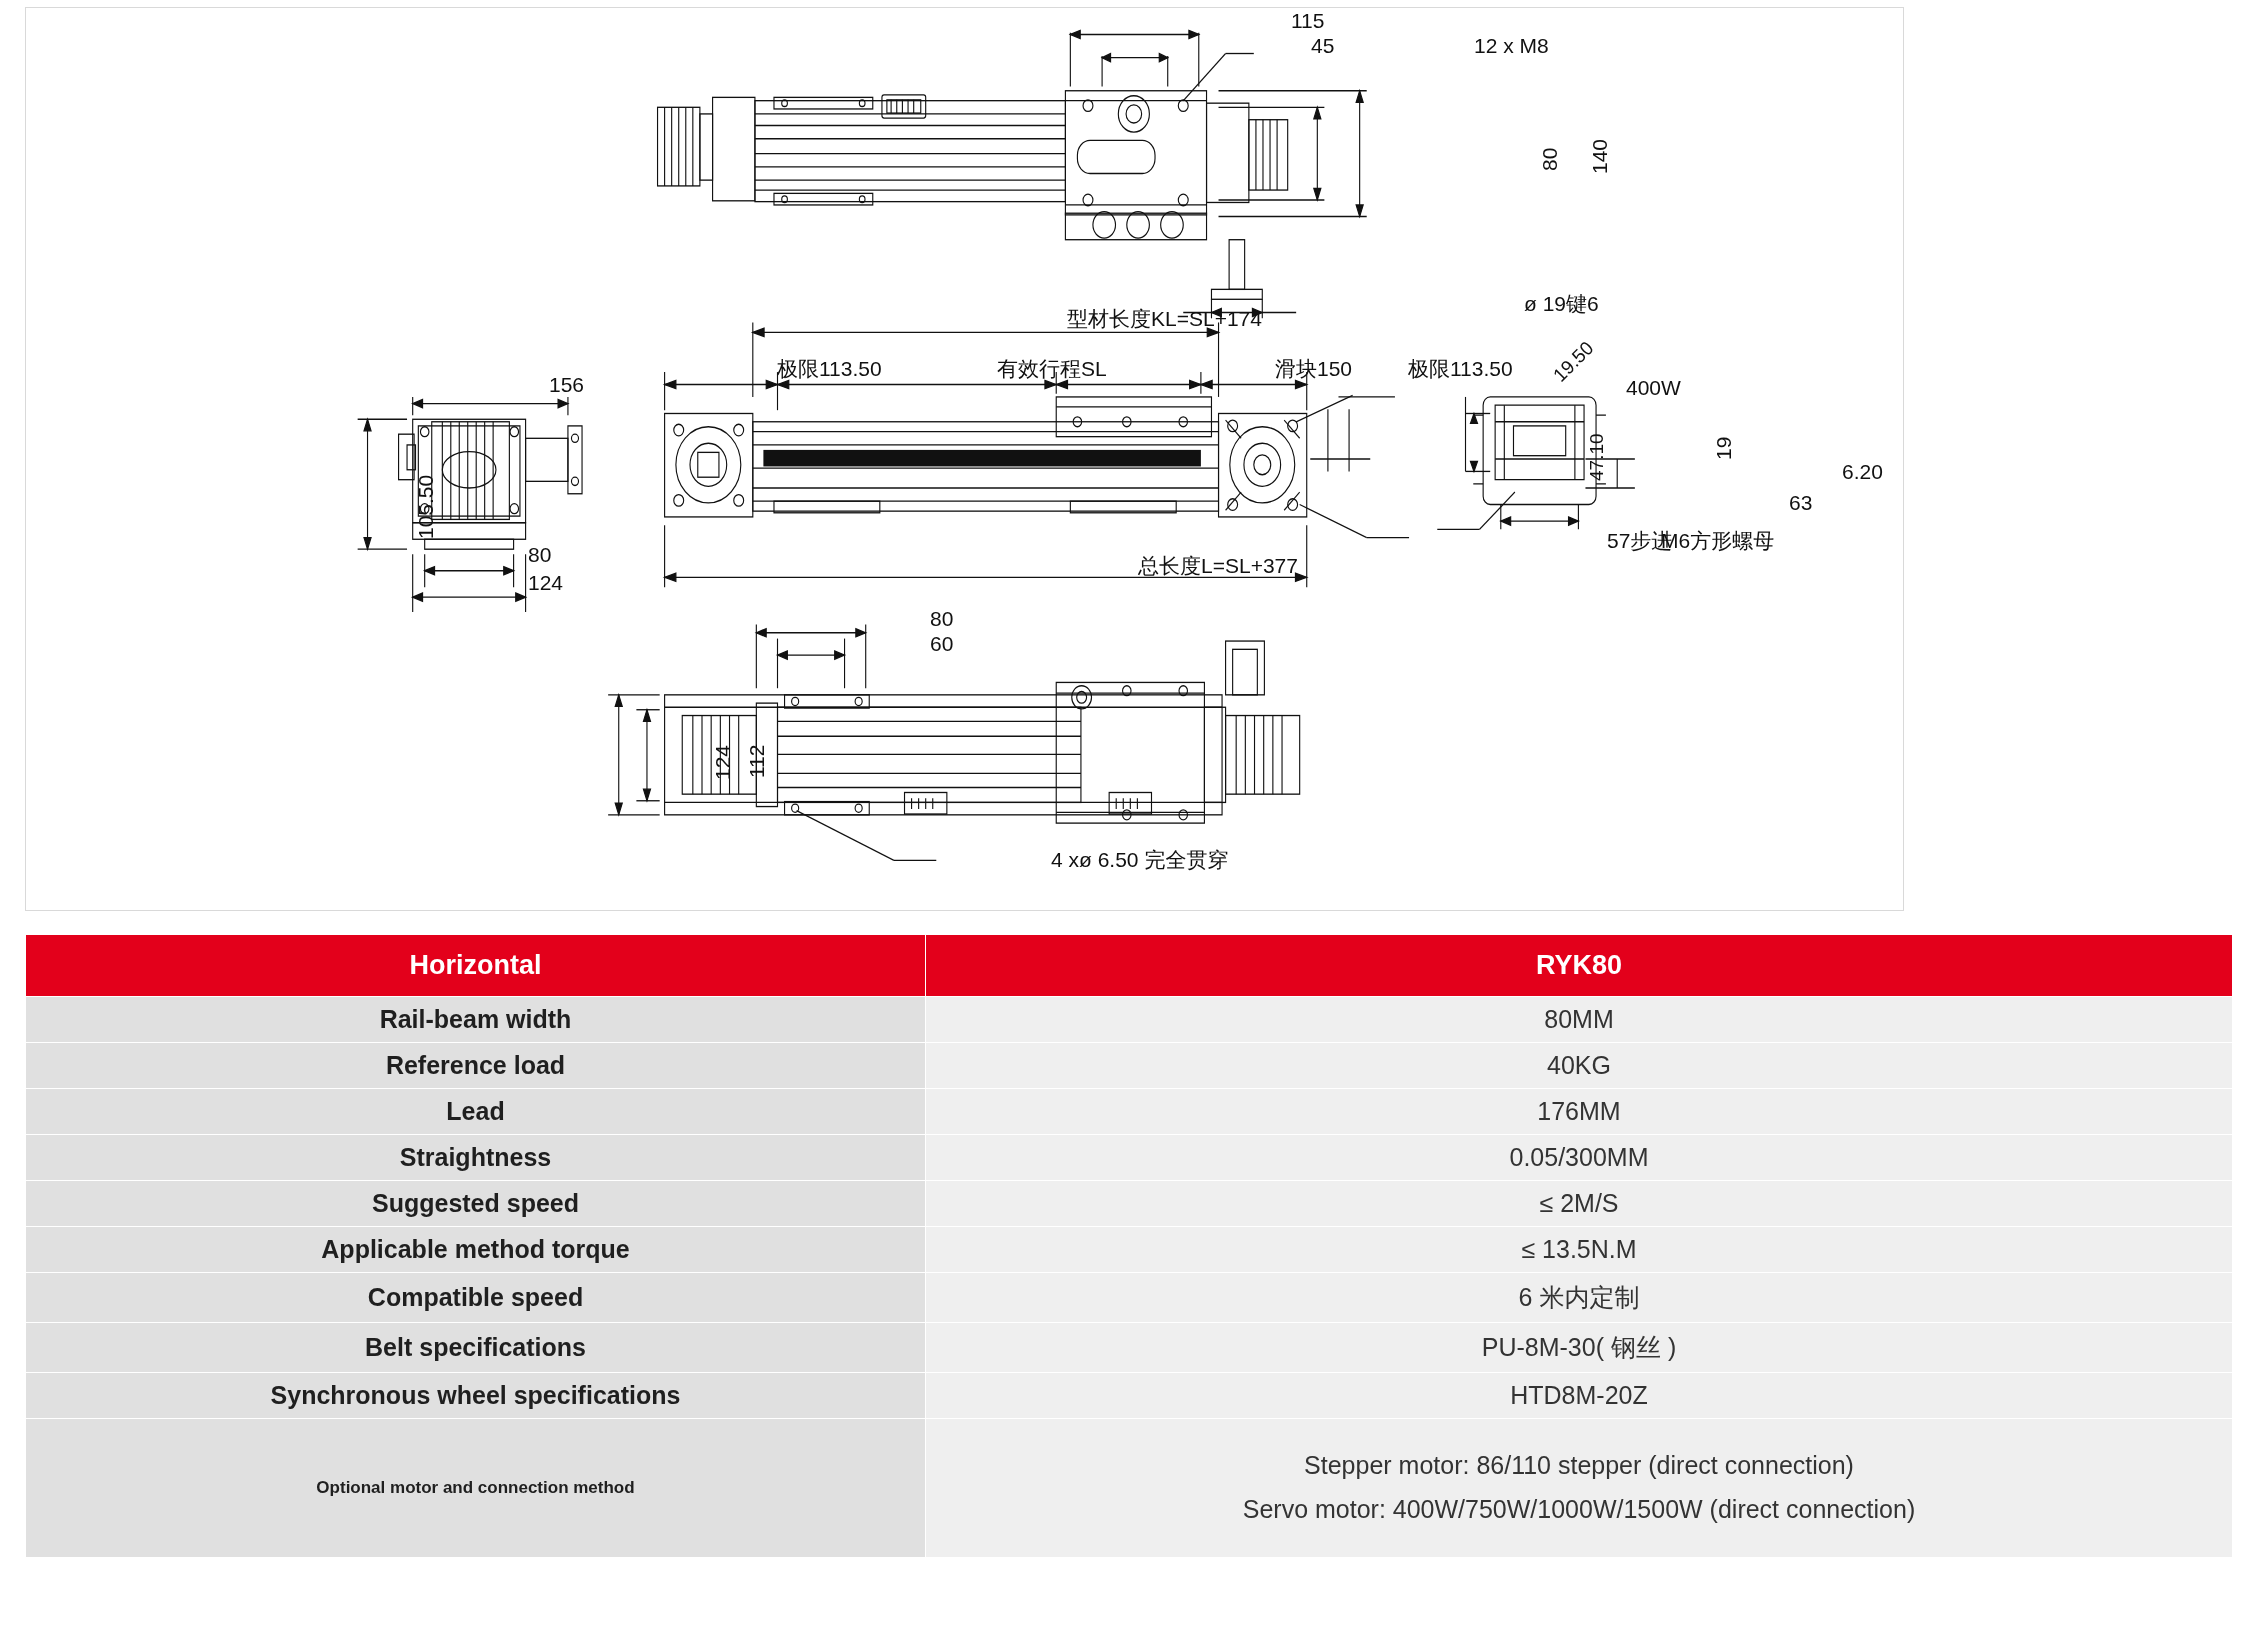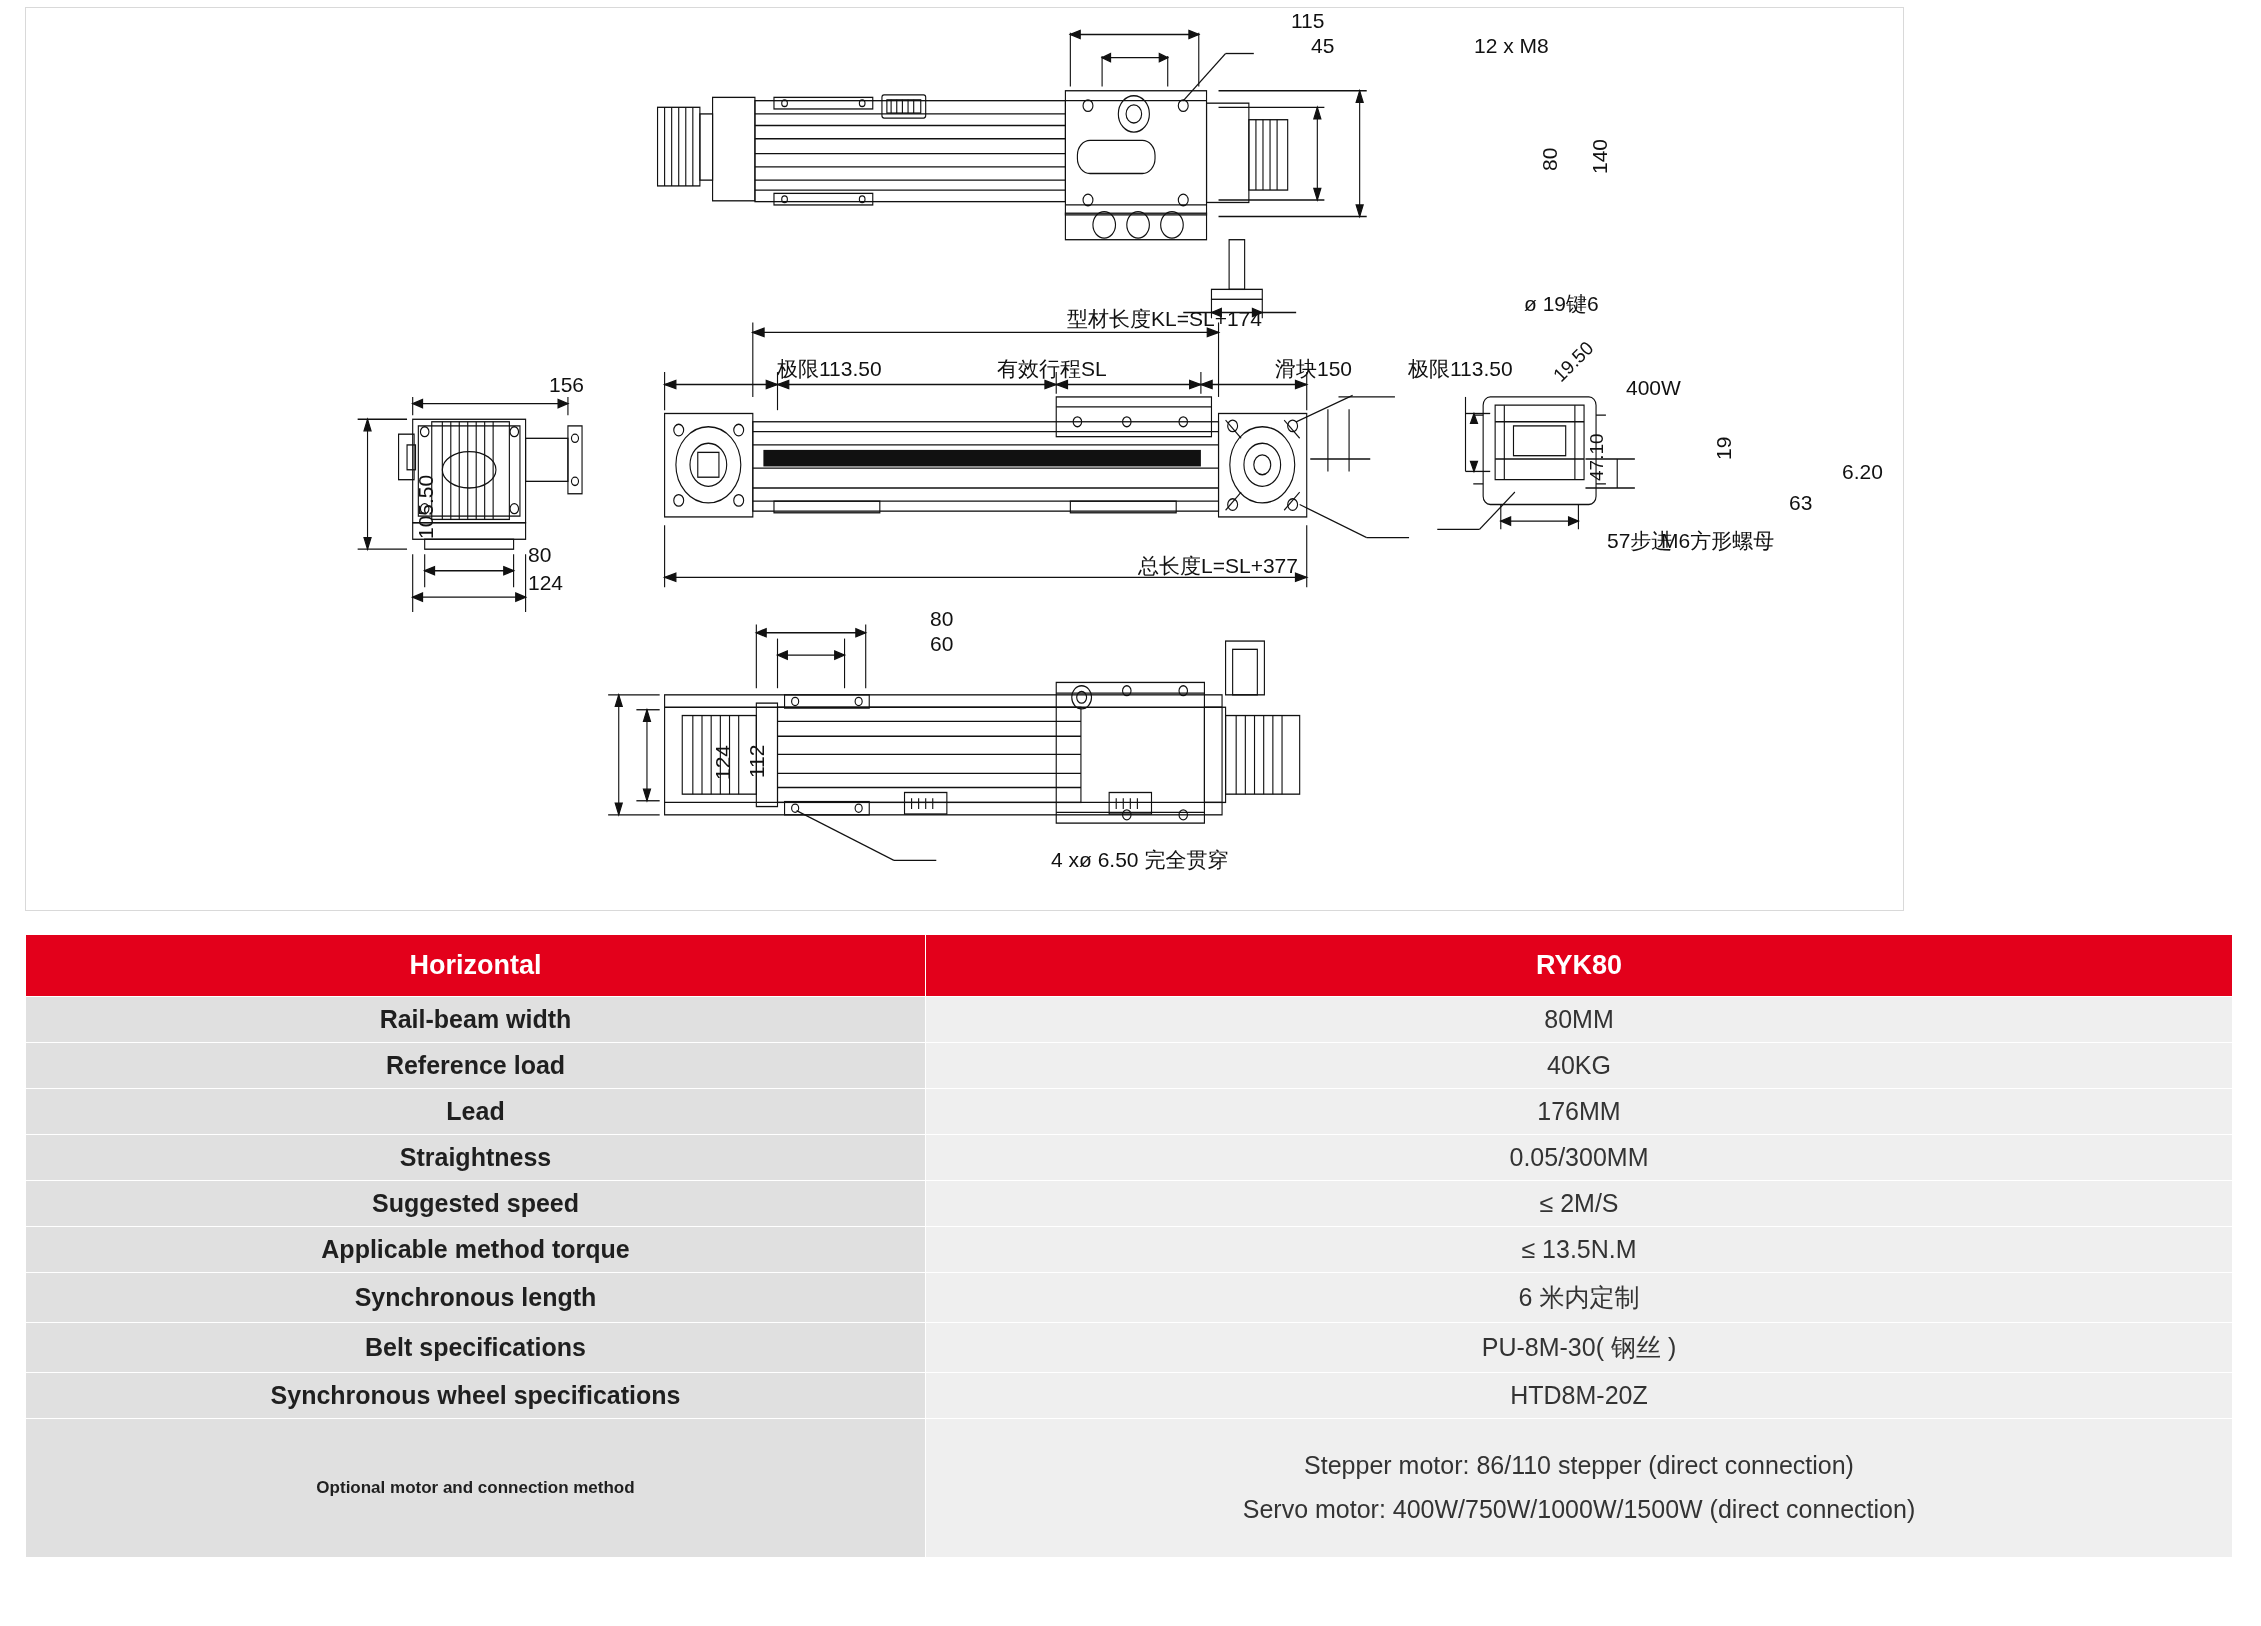--- a/index.html
+++ b/index.html
@@ -497,21 +497,21 @@
       </tr>
       <tr>
         <td class="label">Suggested speed</td>
         <td class="value">≤ 2M/S</td>
       </tr>
       <tr>
         <td class="label">Applicable method torque</td>
         <td class="value">≤ 13.5N.M</td>
       </tr>
       <tr>
-        <td class="label">Synchronous length</td>
+        <td class="label">Compatible speed</td>
         <td class="value">6 米内定制</td>
       </tr>
       <tr>
         <td class="label">Belt specifications</td>
         <td class="value">PU-8M-30( 钢丝 )</td>
       </tr>
       <tr>
         <td class="label">Synchronous wheel specifications</td>
         <td class="value">HTD8M-20Z</td>
       </tr>

